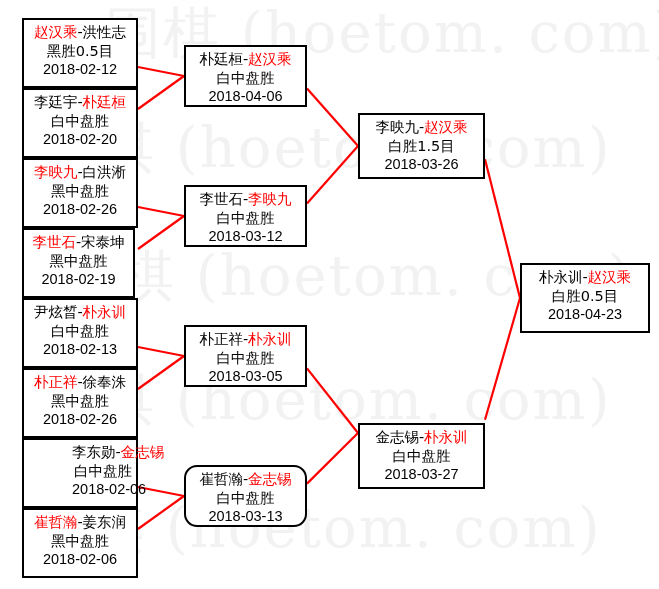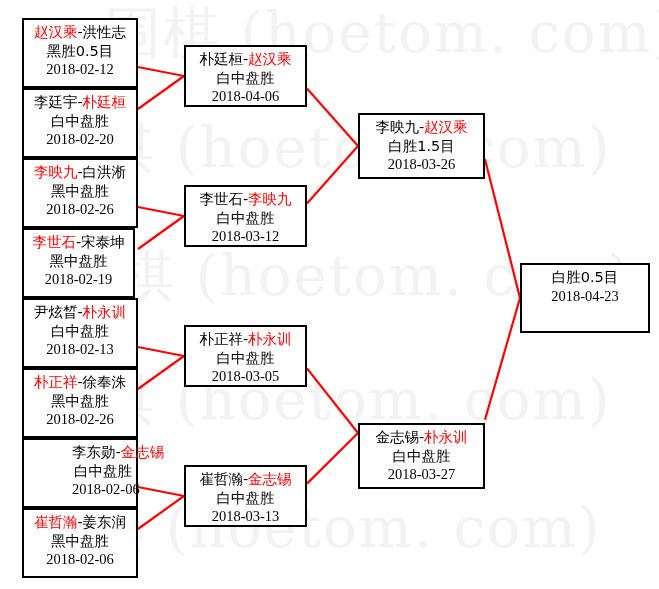--- a/index.html
+++ b/index.html
@@ -35,21 +35,21 @@
     border:2px solid #000000;
     text-align:center;
     font-size:14.5px;
     line-height:1.28;
     color:#000;
     padding:3px 2px 4px 2px;
     font-family:"DejaVu Sans","Liberation Sans",sans-serif;
   }
   .node .players{white-space:nowrap;letter-spacing:0px;}
   .node .result{white-space:nowrap;}
-  .node .date{white-space:nowrap;font-family:Liberation Serif, serif;letter-spacing:0px;}
+  .node .date{white-space:nowrap;font-family:Liberation Sans, sans-serif;letter-spacing:0px;}
   .win{color:#ff0000;}
   .lose{color:#000000;}
   .dash{color:#000000;}
 </style>
 </head>
 <body>
 
 <div id="stage">
 
   <div id="watermark">
@@ -126,34 +126,35 @@
       <div class="node" style="left: 184px; top: 185px; width: 123px; height: 62px;">
         <div class="players"><span class="lose">李世石</span><span class="dash">-</span><span class="win">李映九</span></div>
         <div class="result">白中盘胜</div>
         <div class="date">2018-03-12</div>
       </div>
       <div class="node" style="left: 184px; top: 325px; width: 123px; height: 62px;">
         <div class="players"><span class="lose">朴正祥</span><span class="dash">-</span><span class="win">朴永训</span></div>
         <div class="result">白中盘胜</div>
         <div class="date">2018-03-05</div>
       </div>
-      <div class="node" style="left: 184px; top: 465px; width: 123px; height: 62px;">
+      <div class="node" style="left: 184px; top: 465px; width: 123px; height: 62px; border-radius: 13px;">
         <div class="players"><span class="lose">崔哲瀚</span><span class="dash">-</span><span class="win">金志锡</span></div>
         <div class="result">白中盘胜</div>
         <div class="date">2018-03-13</div>
       </div>
       <div class="node" style="left: 358px; top: 113px; width: 127px; height: 66px;">
         <div class="players"><span class="lose">李映九</span><span class="dash">-</span><span class="win">赵汉乘</span></div>
         <div class="result">白胜1.5目</div>
         <div class="date">2018-03-26</div>
       </div>
       <div class="node" style="left: 358px; top: 423px; width: 127px; height: 66px;">
         <div class="players"><span class="lose">金志锡</span><span class="dash">-</span><span class="win">朴永训</span></div>
         <div class="result">白中盘胜</div>
         <div class="date">2018-03-27</div>
       </div>
       <div class="node" style="left: 520px; top: 263px; width: 130px; height: 70px;">
+        <div class="players"><span class="lose">朴永训</span><span class="dash">-</span><span class="win">赵汉乘</span></div>
         <div class="result">白胜0.5目</div>
         <div class="date">2018-04-23</div>
       </div>
     </div>
 
 </div>
 
 </body></html>

